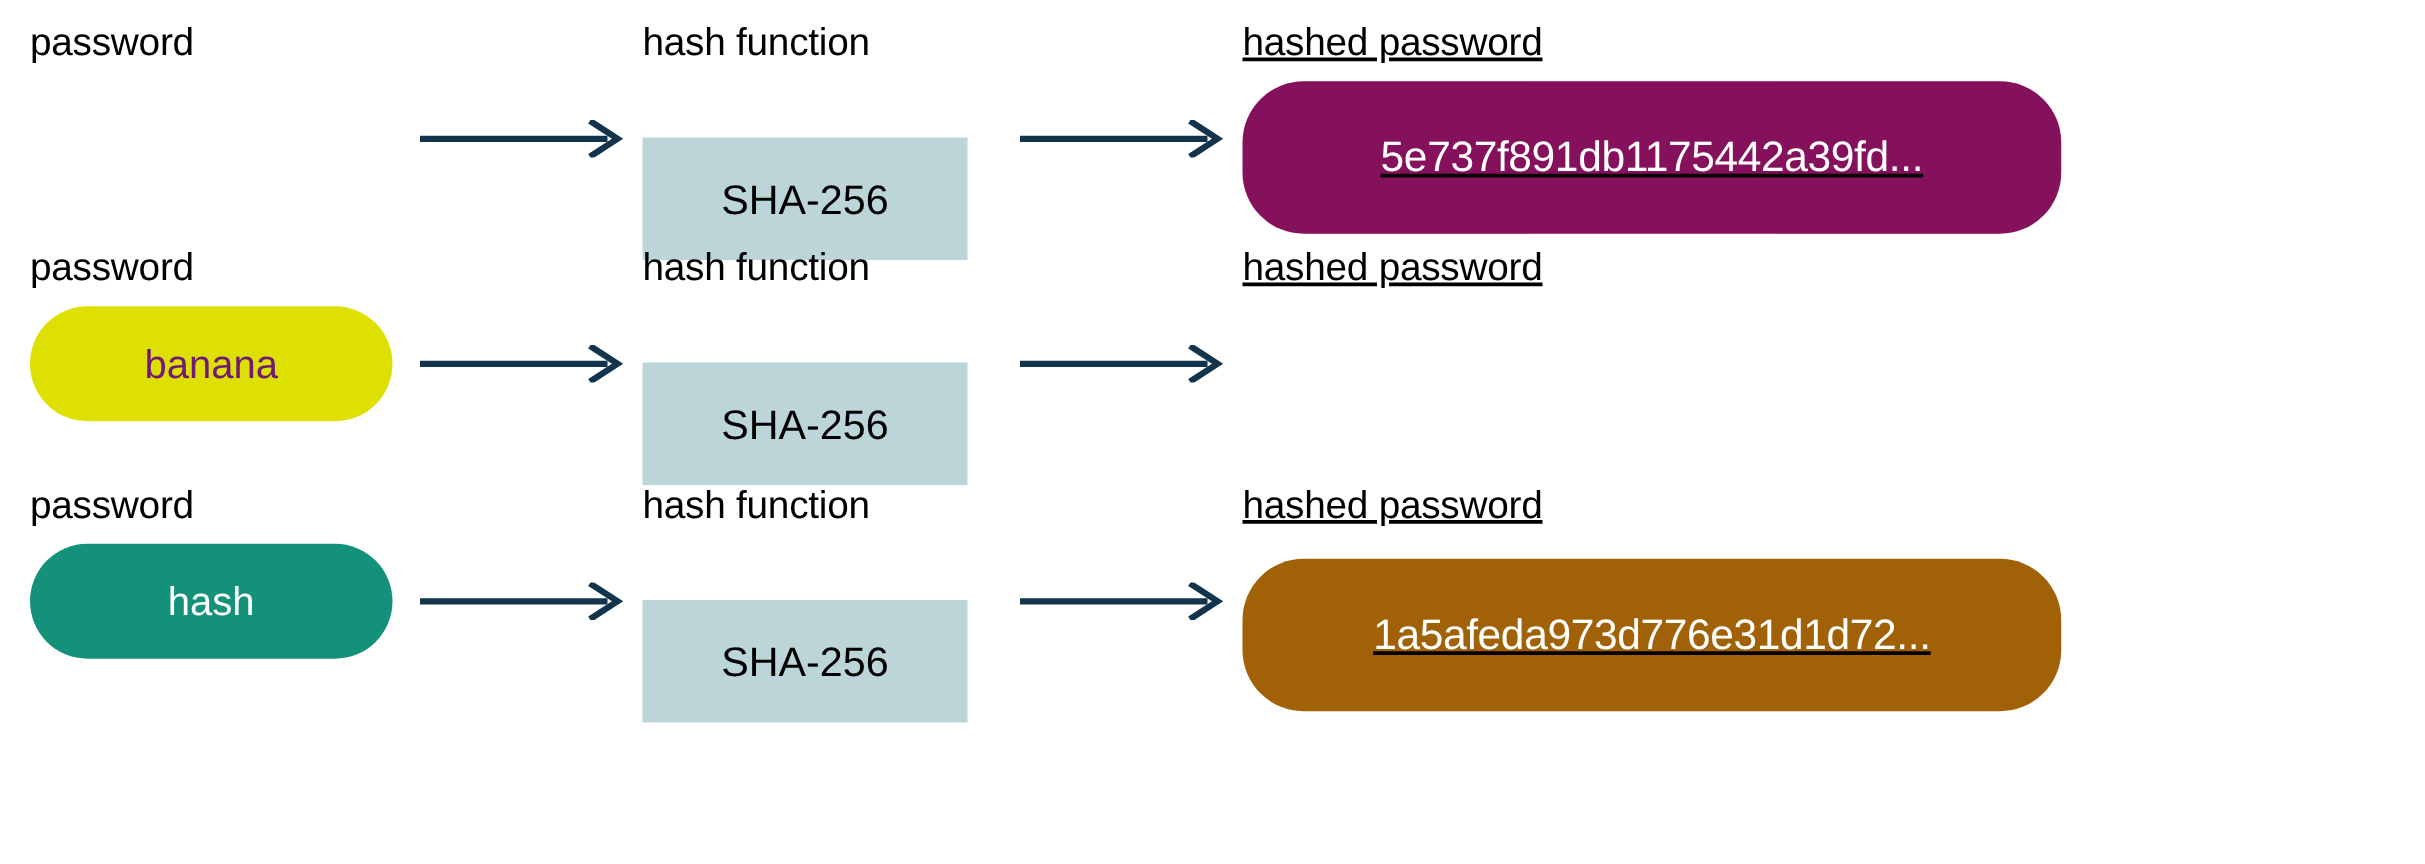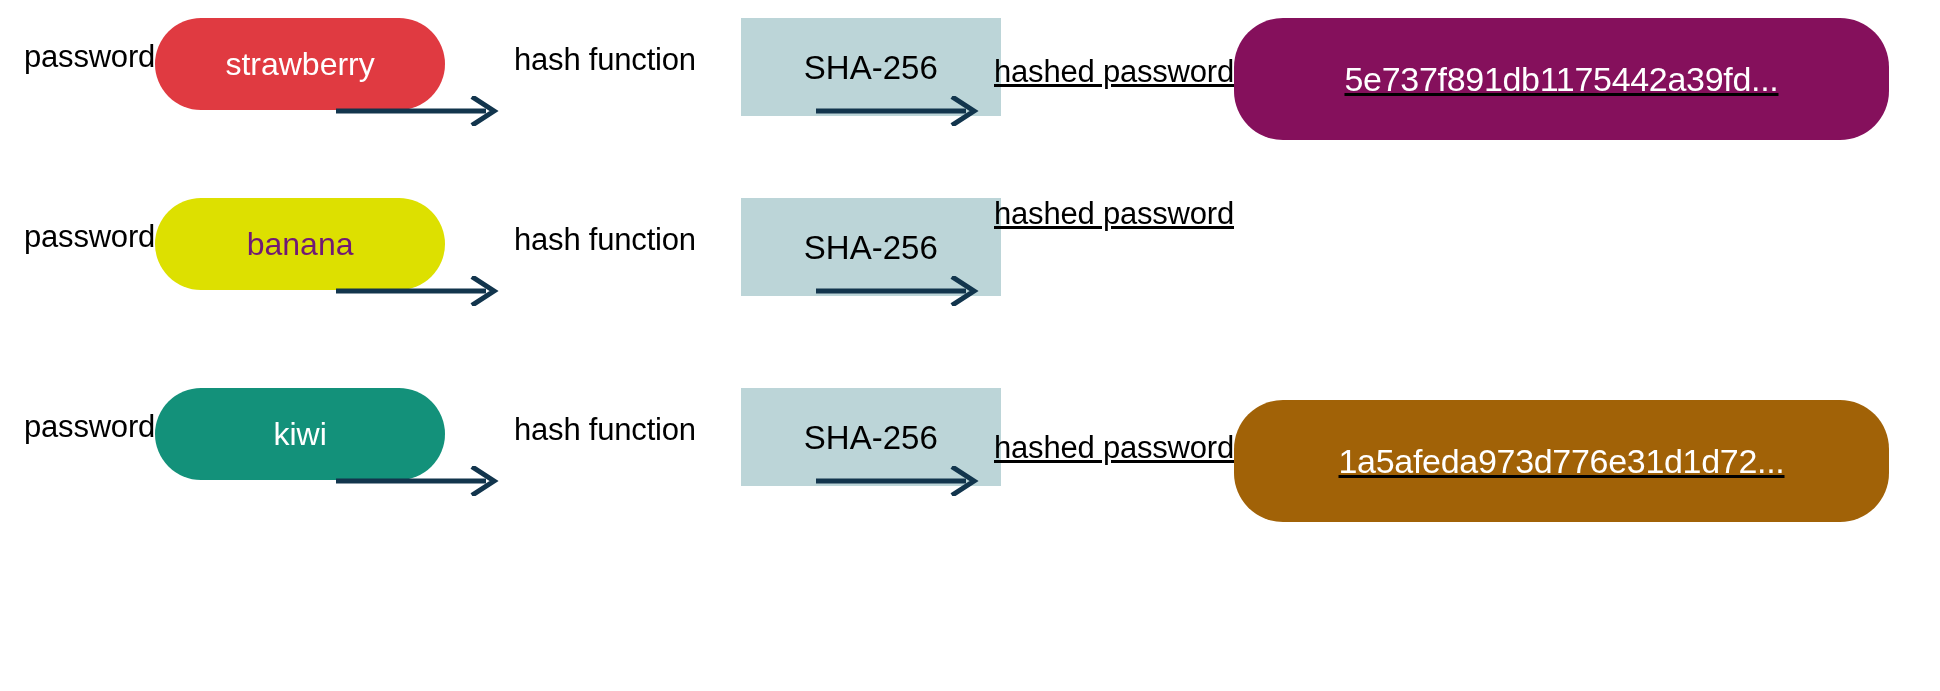--- a/index.html
+++ b/index.html
@@ -30,22 +30,21 @@
     align-items: flex-start;
   }
   .row-1 { top: 18px; }
   .row-2 { top: 198px; }
   .row-3 { top: 388px; }
 
   
   .col {
     position: relative;
     display: flex;
-    flex-direction: row;
-    align-items: center;
+    flex-direction: column;
   }
 
   .caption {
     font-size: 31px;
     color: #000000;
     letter-spacing: -0.2px;
     line-height: 1;
     margin-bottom: 16px;
     white-space: nowrap;
     font-weight: 400;
@@ -122,21 +121,20 @@
 </head>
 <body>
 
 <div id="diagram">
 
   <div class="row row-1">
     <div class="spacer-left"></div>
 
     <div class="col col-password">
       <div class="caption" style="color: rgb(0, 0, 0);">password</div>
-      <div class="pill" id="pill-0" style="background: rgb(224, 58, 65); color: rgb(255, 255, 255);">strawberry</div>
     </div>
 
     <div class="arrow arrow-a">
       <svg width="172" height="30" viewBox="0 0 172 30" aria-hidden="true">
         <line x1="2" y1="15" x2="152" y2="15" stroke="#12354d" stroke-width="5"></line>
         <polyline points="140,2 160,15 140,28" fill="none" stroke="#12354d" stroke-width="5" stroke-linecap="square" stroke-linejoin="miter"></polyline>
       </svg>
     </div>
 
     <div class="col col-hash">
@@ -187,21 +185,21 @@
     <div class="col col-hashed">
       <div class="caption" style="color: rgb(0, 0, 0);">hashed password</div>
     </div>
   </div>
 
   <div class="row row-3">
     <div class="spacer-left"></div>
 
     <div class="col col-password">
       <div class="caption" style="color: rgb(0, 0, 0);">password</div>
-      <div class="pill" id="pill-2" style="background: rgb(19, 145, 122); color: rgb(255, 255, 255);">kiwi</div>
+      <div class="pill" id="pill-2" style="background: rgb(19, 145, 122); color: rgb(255, 255, 255);">hash</div>
     </div>
 
     <div class="arrow arrow-a">
       <svg width="172" height="30" viewBox="0 0 172 30" aria-hidden="true">
         <line x1="2" y1="15" x2="152" y2="15" stroke="#12354d" stroke-width="5"></line>
         <polyline points="140,2 160,15 140,28" fill="none" stroke="#12354d" stroke-width="5" stroke-linecap="square" stroke-linejoin="miter"></polyline>
       </svg>
     </div>
 
     <div class="col col-hash">

